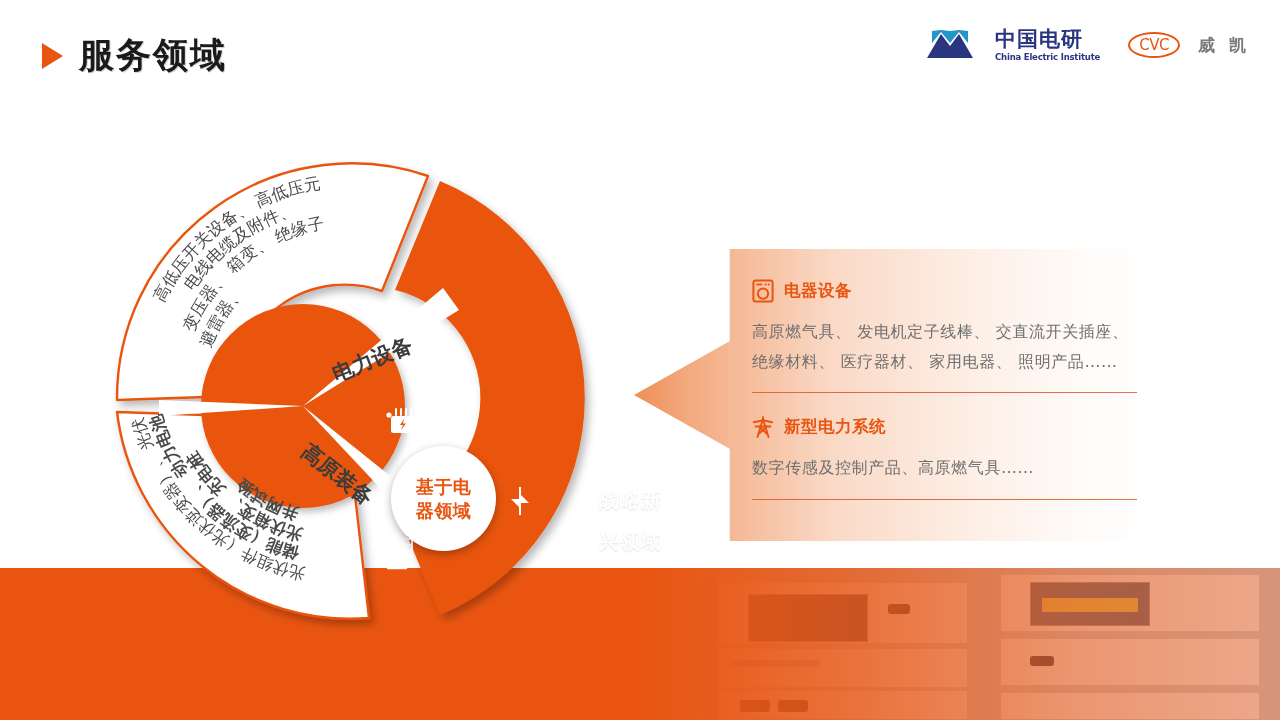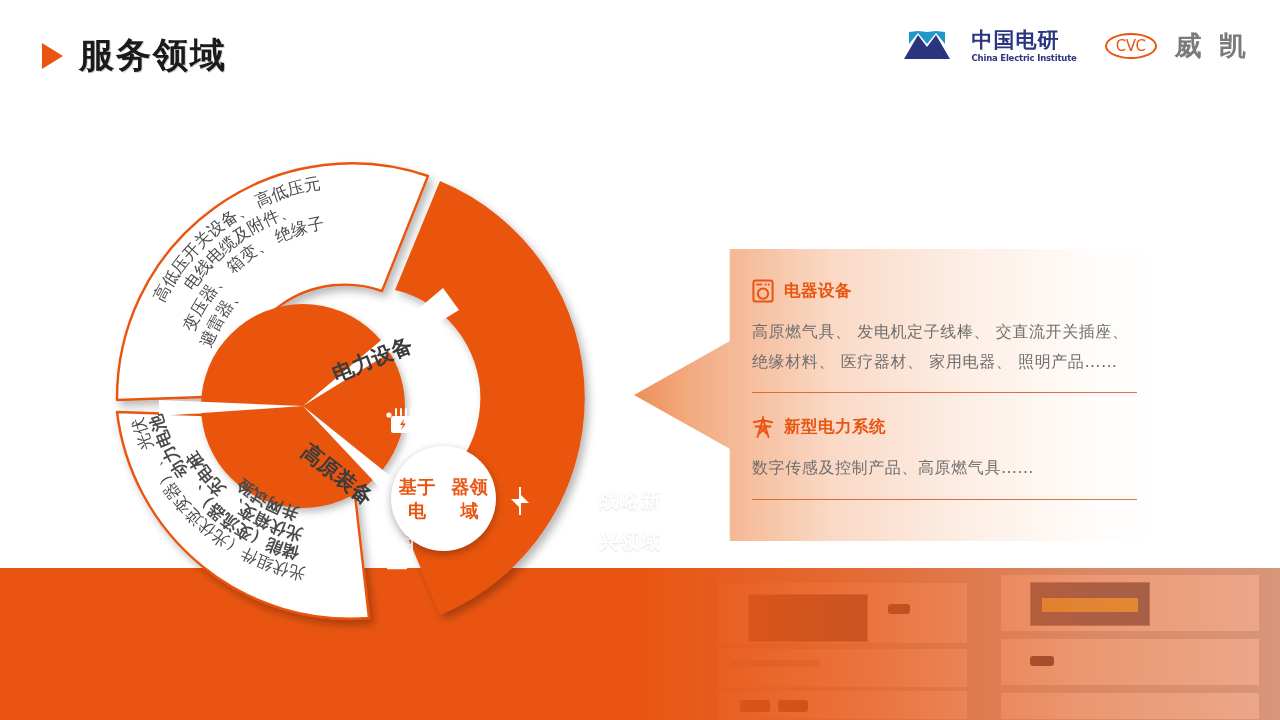--- a/index.html
+++ b/index.html
@@ -43,21 +43,21 @@
   #logo-cei-mark { width: 54px; height: 34px; }
   #logo-cei-text { display: flex; flex-direction: column; line-height: 1; }
   #logo-cei-cn { font-size: 21px; font-weight: bold; color: #2A3580; letter-spacing: 1px; }
   #logo-cei-en { font-size: 8.5px; font-weight: bold; color: #2A3580; letter-spacing: -0.2px; margin-top: 3px; }
 
   #logo-cvc-mark {
     width: 52px; height: 26px; border: 2.5px solid #E95511; border-radius: 50%;
     display: flex; align-items: center; justify-content: center;
     font-size: 15px; font-weight: normal; color: #E95511; letter-spacing: -0.5px;
   }
-  #logo-cvc-text { font-size: 27px; font-weight: bold; color: #7a7a7a; letter-spacing: 4px; }
+  #logo-cvc-text { font-size: 17px; font-weight: bold; color: #7a7a7a; letter-spacing: 4px; }
 
   
   #photo-band {
     position: absolute; left: 0; bottom: 0; width: 1280px; height: 152px;
     overflow: hidden;
   }
   #photo-band-img { position: absolute; inset: 0; background: #c8ccd4; }
   #photo-band-overlay {
     position: absolute; inset: 0;
     background: linear-gradient(to right, #E95511 0%, #E95511 50%, rgba(233,85,17,0.80) 68%, rgba(233,85,17,0.58) 84%, rgba(233,85,17,0.46) 100%);
@@ -70,21 +70,21 @@
 
   
   #donut { position: absolute; left: 95px; top: 128px; width: 540px; height: 480px; }
   #donut svg { display: block; overflow: visible; }
 
   
   #center-circle {
     position: absolute; left: 296px; top: 318px; width: 105px; height: 105px;
     border-radius: 50%; background: #ffffff;
     box-shadow: 0 3px 8px rgba(0,0,0,0.30);
-    display: flex; align-items: center; justify-content: center;
+    display: flex; flex-direction: column; align-items: center; justify-content: center;
     text-align: center;
   }
   #center-circle .ln {
     font-size: 18px; font-weight: bold; color: #E95511; line-height: 1.32; letter-spacing: 0.5px;
   }
 
   
   #right-seg-label {
     position: absolute; left: 481px; top: 352px; width: 108px;
     text-align: center; color: #ffffff; font-size: 20px; font-weight: bold;

